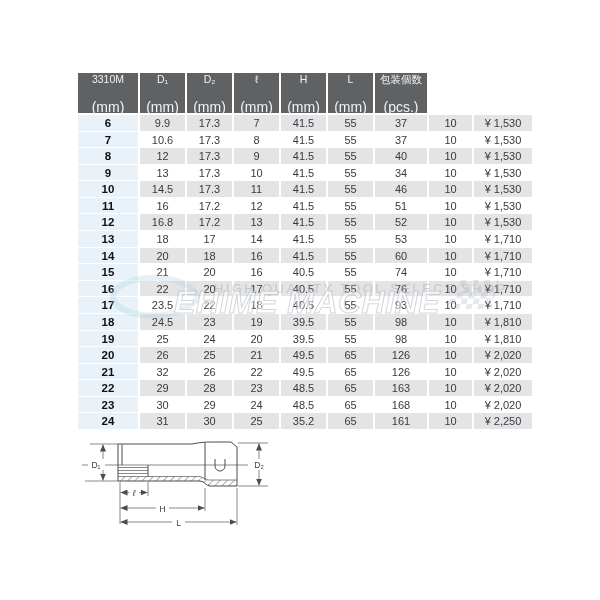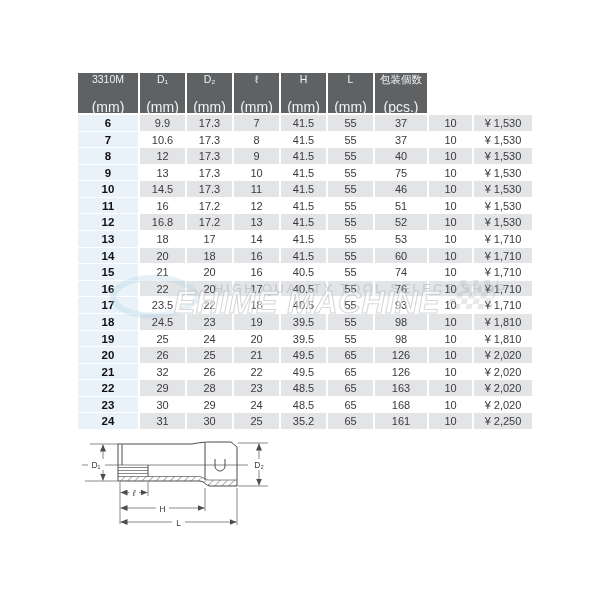--- a/index.html
+++ b/index.html
@@ -119,21 +119,21 @@
         <div class="cell odd">55</div>
         <div class="cell odd">40</div>
         <div class="cell odd">10</div>
         <div class="cell odd">¥ 1,530</div>
         <div class="cell first even">9</div>
         <div class="cell even">13</div>
         <div class="cell even">17.3</div>
         <div class="cell even">10</div>
         <div class="cell even">41.5</div>
         <div class="cell even">55</div>
-        <div class="cell even">75</div>
+        <div class="cell even">34</div>
         <div class="cell even">10</div>
         <div class="cell even">¥ 1,530</div>
         <div class="cell first odd">10</div>
         <div class="cell odd">14.5</div>
         <div class="cell odd">17.3</div>
         <div class="cell odd">11</div>
         <div class="cell odd">41.5</div>
         <div class="cell odd">55</div>
         <div class="cell odd">46</div>
         <div class="cell odd">10</div>

